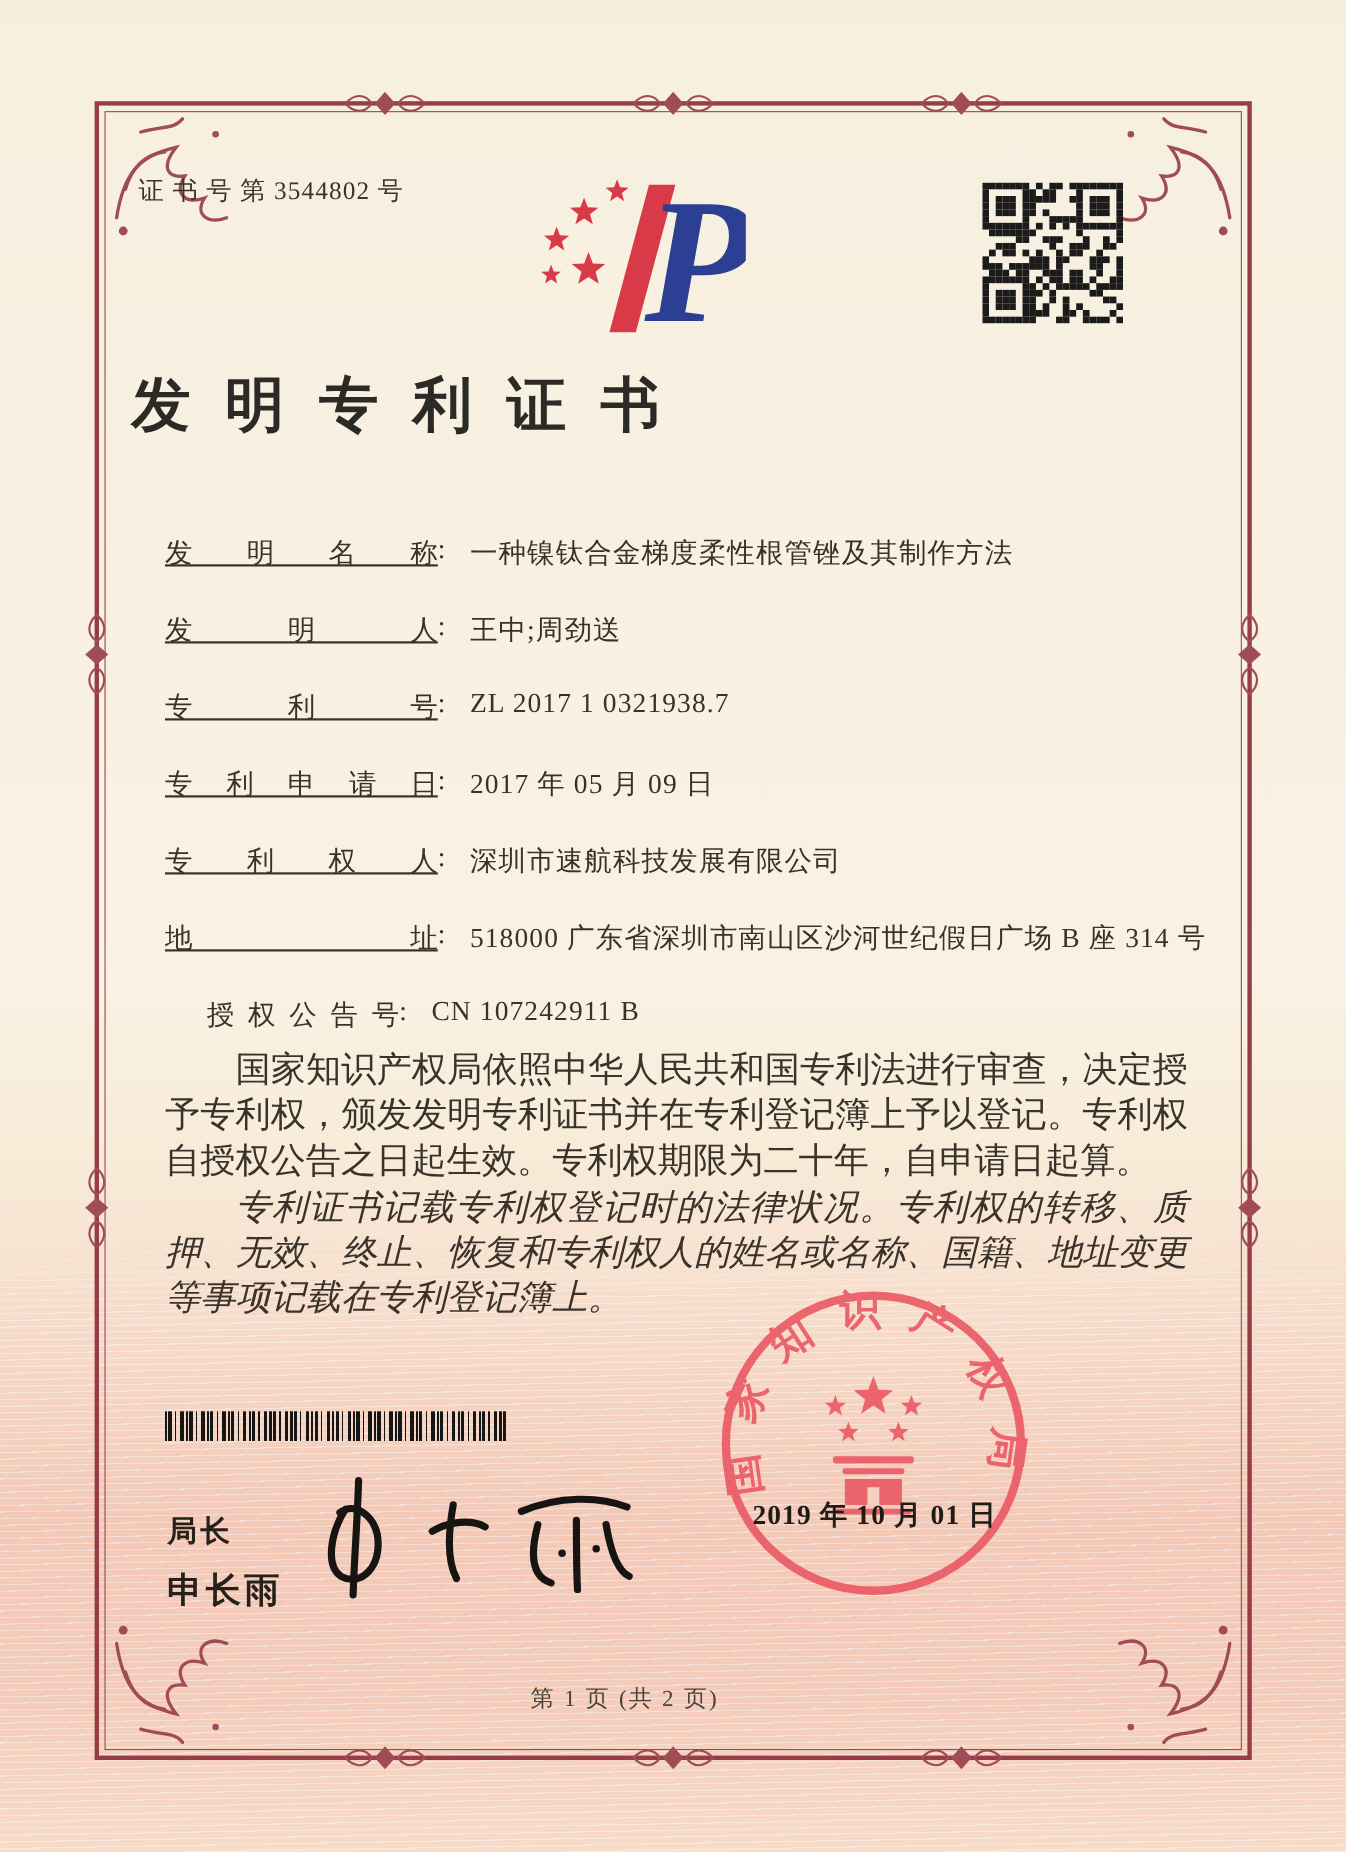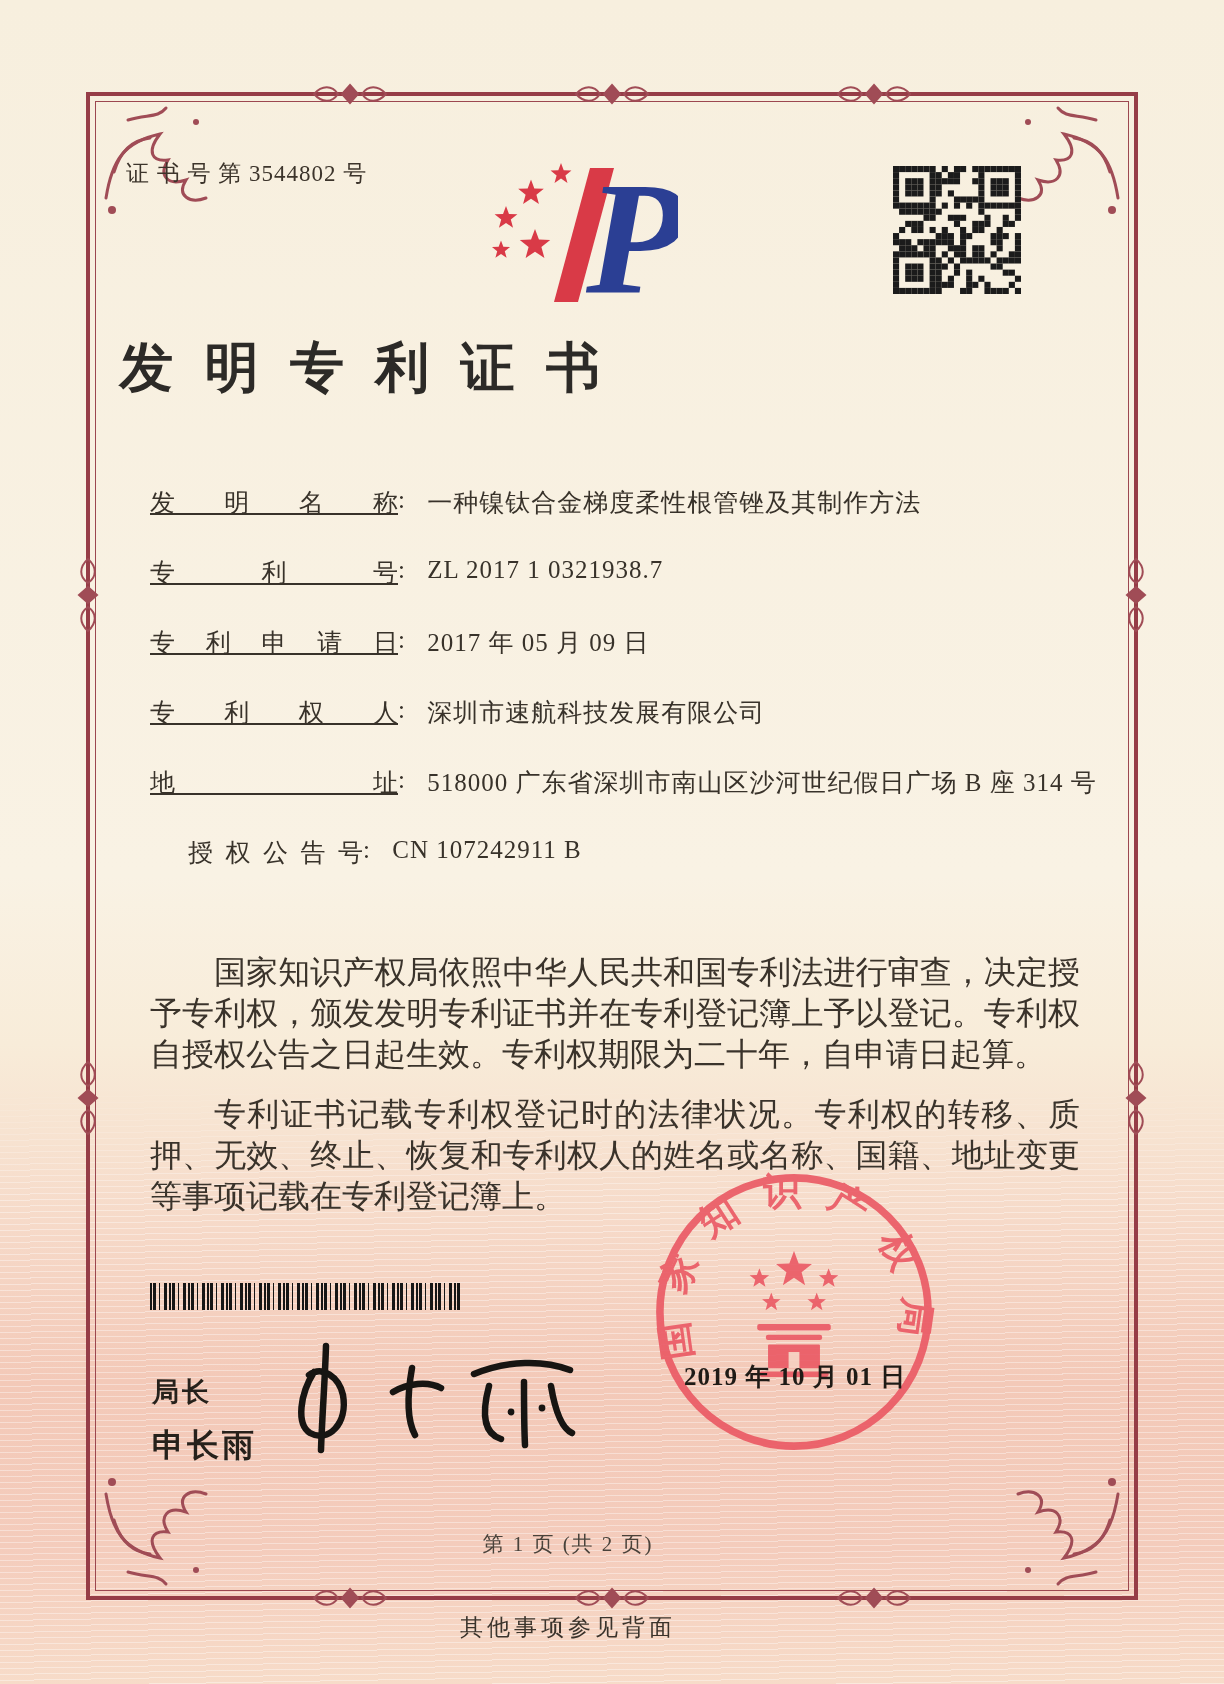--- a/index.html
+++ b/index.html
@@ -25,21 +25,21 @@
   .frow{height:70px;font-size:25px;color:#38322a;}
   .flabel{display:inline-block;width:248px;text-align:justify;text-align-last:justify;vertical-align:top;text-decoration:underline;}
   .fcolon{display:inline-block;vertical-align:top;}
   .fvalue{display:inline-block;margin-left:16px;vertical-align:top;letter-spacing:1px;}
   .frow-double{display:flex;}
   .grant2{margin-left:38px;white-space:nowrap;}
   .glabel{display:inline-block;width:175px;text-align:justify;text-align-last:justify;vertical-align:top;}
 
   .body-text{position:absolute;left:150px;right:144px;top:952px;font-size:32px;line-height:41px;color:#3a332b;text-align:justify;}
   .body-text p{margin:0;text-indent:2em;}
-  .body-text p + p{margin-top:19px;}
+  .body-text p + p{margin-top:2px;font-style:italic;}
 
   .barcode{position:absolute;left:150px;top:1283px;width:312px;height:27px;
     background:repeating-linear-gradient(90deg,#161616 0 2px,transparent 2px 3px,#161616 3px 6px,transparent 6px 9px,#161616 9px 10px,transparent 10px 14px,#161616 14px 17px,transparent 17px 19px);}
   .role{position:absolute;left:152px;top:1374px;font-size:27px;font-weight:600;color:#26211b;letter-spacing:3px;}
   .signer{position:absolute;left:152px;top:1424px;font-size:32px;font-weight:600;color:#26211b;letter-spacing:3px;}
   .signature{position:absolute;left:262px;top:1332px;}
 
   .seal{position:absolute;left:648px;top:1166px;opacity:.88;}
   .seal-date{position:absolute;left:684px;top:1360px;font-size:25px;font-weight:600;color:#1f1b16;letter-spacing:1px;z-index:5;}
 
@@ -349,20 +349,24 @@
     </svg>
 
   <div class="title">发明专利证书</div>
 
   <div class="fields">
     <div class="frow">
       <span class="flabel">发明名称</span><span class="fcolon">:</span>
       <span class="fvalue">一种镍钛合金梯度柔性根管锉及其制作方法</span>
     </div>
     <div class="frow">
+      <span class="flabel">发明人</span><span class="fcolon">:</span>
+      <span class="fvalue">王中;周劲送</span>
+    </div>
+    <div class="frow">
       <span class="flabel">专利号</span><span class="fcolon">:</span>
       <span class="fvalue">ZL 2017 1 0321938.7</span>
     </div>
     <div class="frow">
       <span class="flabel">专利申请日</span><span class="fcolon">:</span>
       <span class="fvalue">2017 年 05 月 09 日</span>
     </div>
     <div class="frow">
       <span class="flabel">专利权人</span><span class="fcolon">:</span>
       <span class="fvalue">深圳市速航科技发展有限公司</span>
@@ -422,15 +426,14 @@
       <rect x="109" y="156" width="52" height="5" rx="2"></rect>
       <rect x="111" y="165" width="48" height="22" rx="1"></rect>
       <rect x="103" y="190" width="64" height="5" rx="2"></rect>
     </g>
     <rect x="130" y="172" width="10" height="15" fill="#f6d0c1"></rect>
   </svg>
 
   <div class="seal-date">2019 年 10 月 01 日</div>
 
   <div class="page-info">第 1 页 (共 2 页)</div>
-  <div class="back-note">其他事项参见背面</div>
 
 </div>
 
 </body></html>

